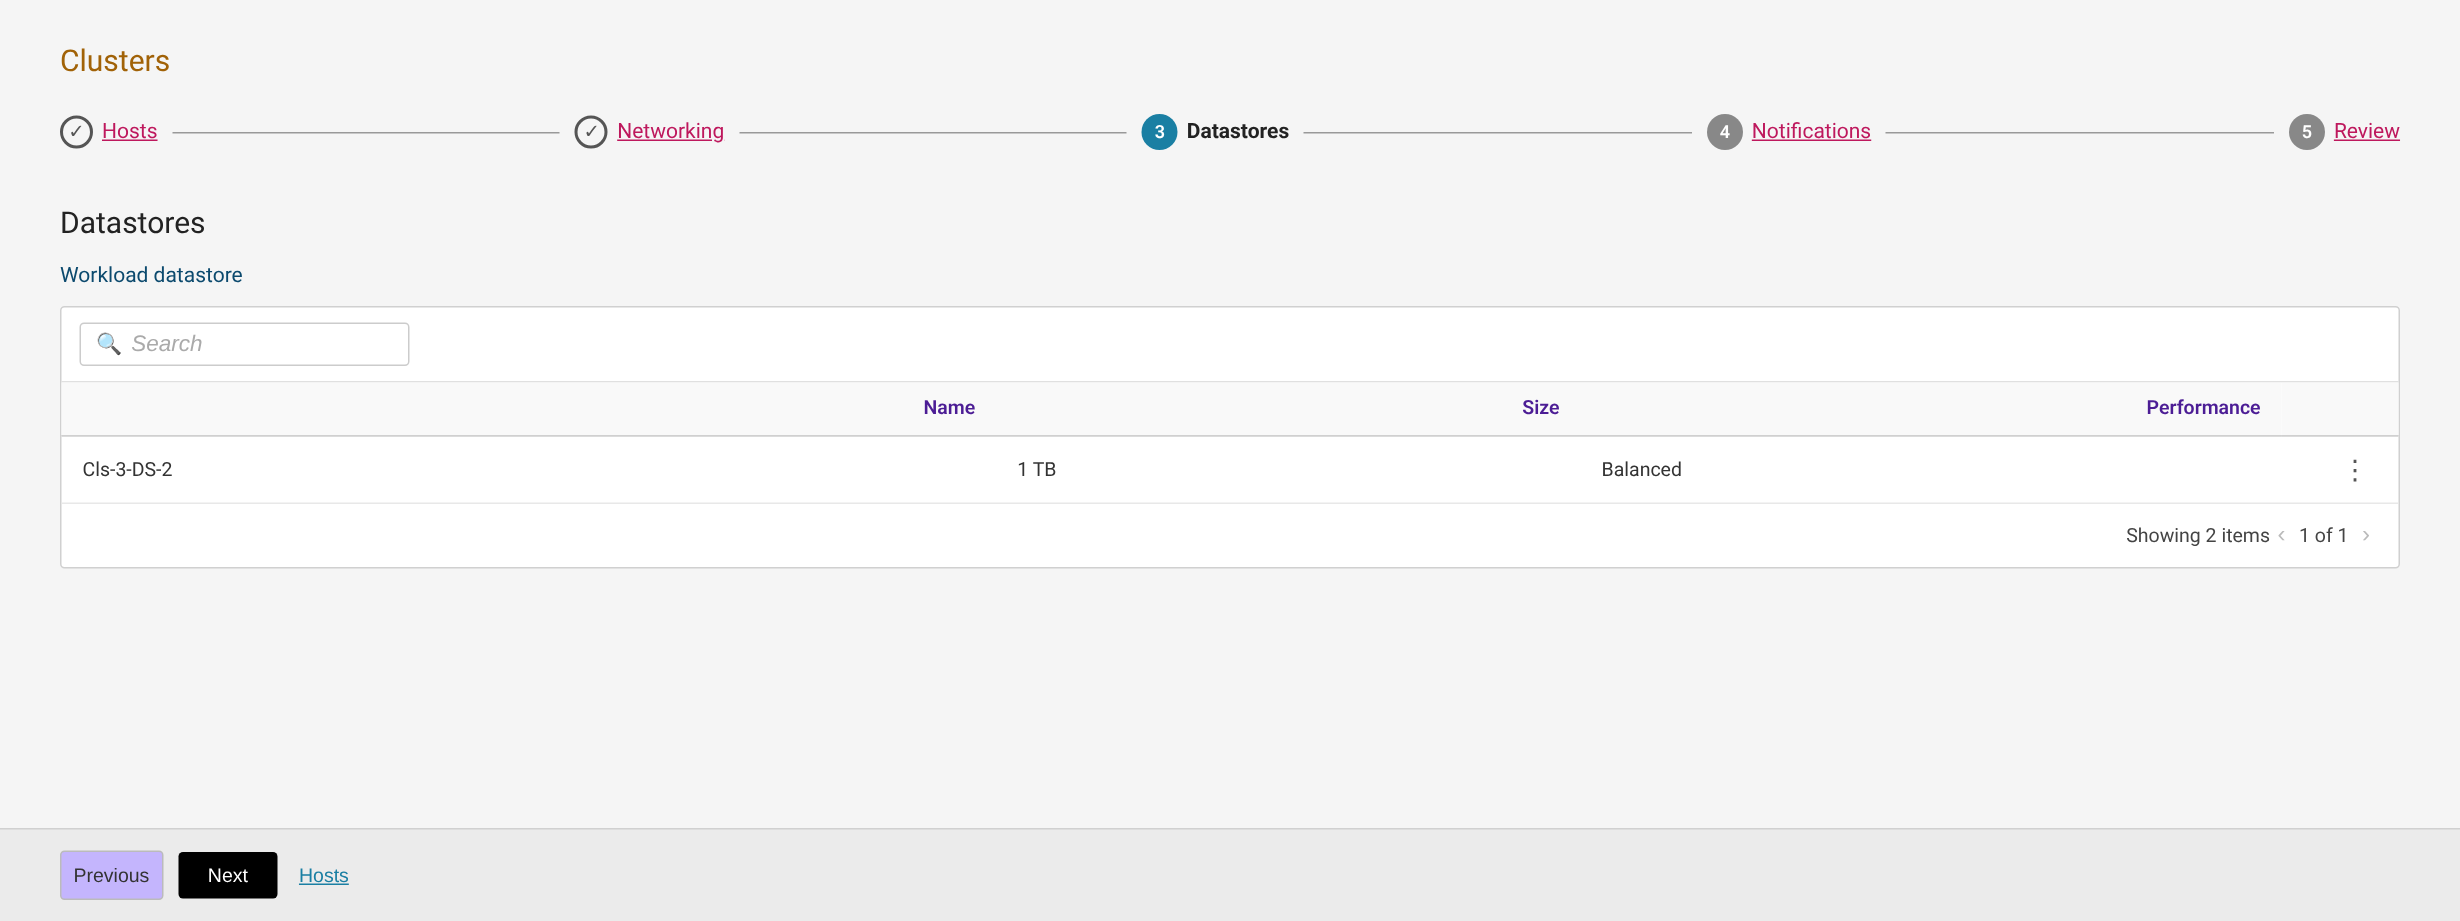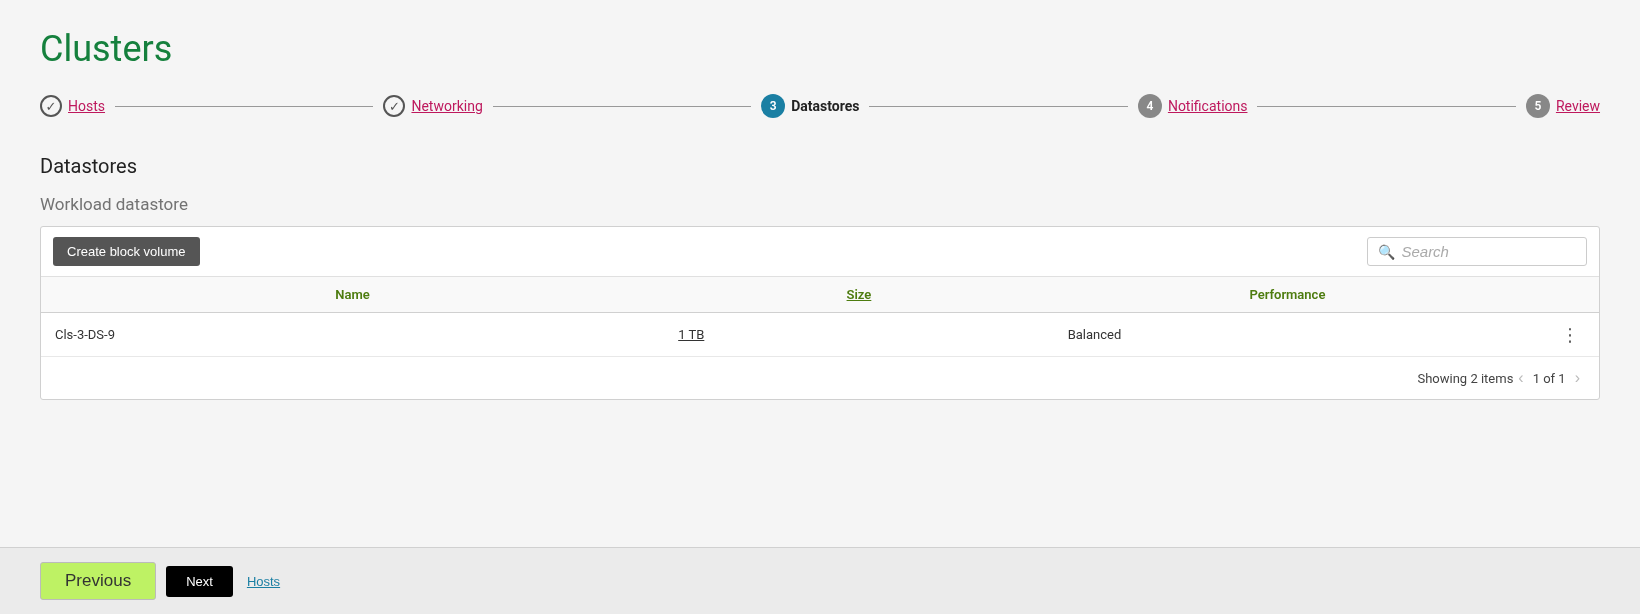--- a/index.html
+++ b/index.html
@@ -18,23 +18,23 @@
       min-height: 614px;
       background: #f5f5f5;
     }
 
     .main-content {
       flex: 1;
       padding: 28px 40px 20px 40px;
     }
 
     .page-title {
-      font-size: 36px;
+      font-size: 20px;
       font-weight: 400;
-      color: #15803d;
+      color: #a16207;
       margin-bottom: 24px;
     }
 
     
     .stepper {
       display: flex;
       align-items: center;
       margin-bottom: 36px;
       background: #f5f5f5;
     }
@@ -108,23 +108,23 @@
 
     
     .section-title {
       font-size: 20px;
       font-weight: 400;
       color: #222;
       margin-bottom: 16px;
     }
 
     .sub-section-title {
-      font-size: 17px;
+      font-size: 14px;
       font-weight: 400;
-      color: #737373;
+      color: #0c4a6e;
       margin-bottom: 12px;
     }
 
     
     .table-container {
       background: #fff;
       border: 1px solid #d0d0d0;
       border-radius: 3px;
     }
 
@@ -181,43 +181,43 @@
       width: 100%;
       border-collapse: collapse;
     }
 
     .data-table thead tr {
       background: #f9f9f9;
       border-bottom: 1px solid #d0d0d0;
     }
 
     .data-table th {
-      text-align: center;
+      text-align: right;
       padding: 10px 14px;
       font-weight: 600;
       font-size: 13px;
-      color: #4d7c0f;
+      color: #4c1d95;
     }
 
     .data-table tbody tr {
       border-bottom: 1px solid #e8e8e8;
     }
 
     .data-table tbody tr:last-child {
       border-bottom: none;
     }
 
     .data-table td {
       padding: 11px 14px;
       font-size: 13px;
       color: #333;
     }
 
     .col-name { width: 40%; }
-    .col-size { width: 25%; text-decoration: underline; }
+    .col-size { width: 25%; }
     .col-perf { width: 30%; }
     .col-actions { width: 5%; text-align: right; }
 
     .more-icon {
       color: #555;
       cursor: pointer;
       font-size: 18px;
       padding: 2px 6px;
     }
 
@@ -257,25 +257,25 @@
     .bottom-bar {
       background: #ebebeb;
       border-top: 1px solid #d0d0d0;
       padding: 14px 40px;
       display: flex;
       align-items: center;
       gap: 10px;
     }
 
     .btn-prev {
-      background: #bef264;
+      background: #c4b5fd;
       border: 1px solid #bbb;
       color: #333;
-      padding: 8px 24px;
-      font-size: 17px;
+      padding: 8px 8px;
+      font-size: 13px;
       border-radius: 3px;
       cursor: pointer;
     }
 
     .btn-next {
       background: #000000;
       border: none;
       color: #fff;
       padding: 8px 20px;
       font-size: 13px;
@@ -349,39 +349,38 @@
 
     </div>
 
     <h2 class="section-title">Datastores</h2>
 
     <p class="sub-section-title">Workload datastore</p>
 
     <div class="table-container">
 
       <div class="table-toolbar">
-        <button class="btn-create">Create block volume</button>
         <div class="search-box">
           <span class="search-icon">🔍</span>
           <input class="search-input" type="text" placeholder="Search" style="">
         </div>
       </div>
 
       <table class="data-table">
         <thead>
           <tr>
             <th class="col-name">Name</th>
             <th class="col-size">Size</th>
             <th class="col-perf">Performance</th>
             <th class="col-actions"></th>
           </tr>
         </thead>
         <tbody id="table-body">
             <tr>
-      <td class="col-name">Cls-3-DS-9</td>
+      <td class="col-name">Cls-3-DS-2</td>
       <td class="col-size">1 TB</td>
       <td class="col-perf">Balanced</td>
       <td class="col-actions">
         <span class="more-icon">⋮</span>
       </td>
     </tr>
           </tbody>
       </table>
 
       <div class="table-footer">

